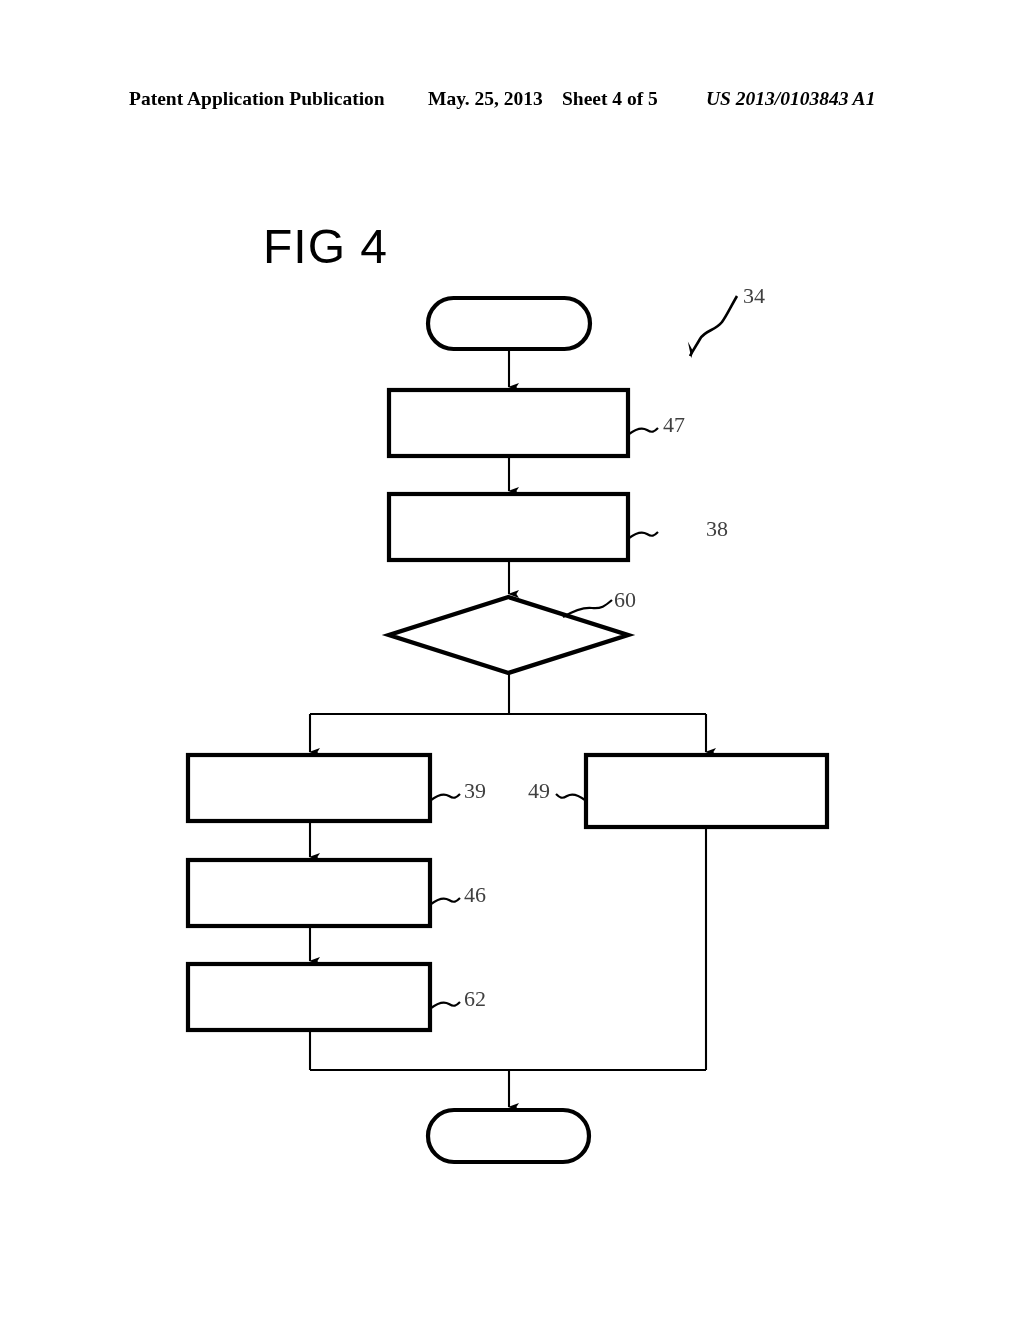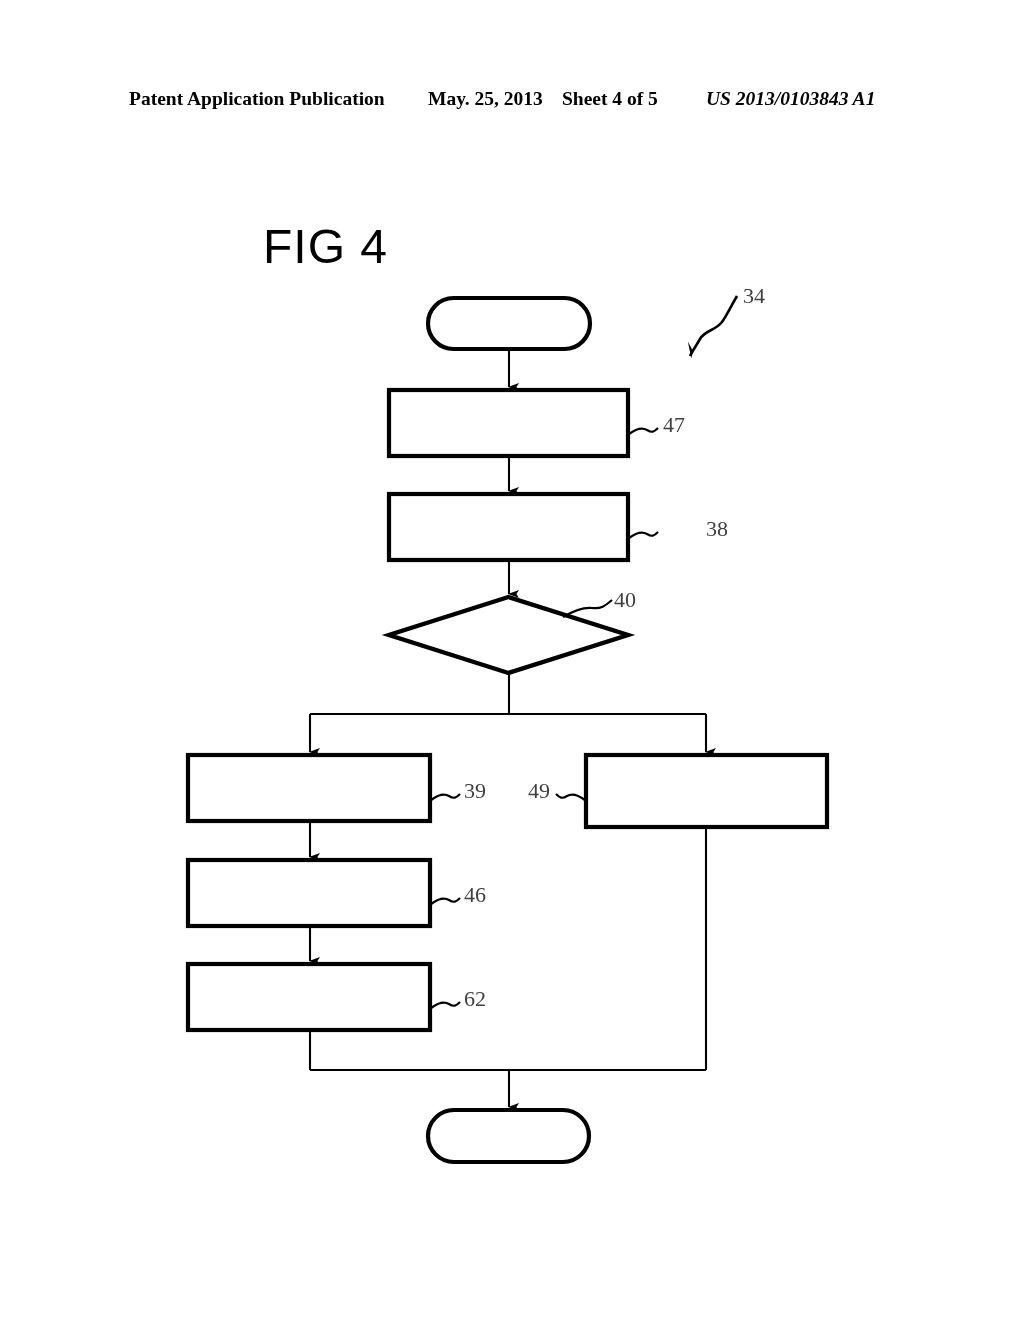--- a/index.html
+++ b/index.html
@@ -162,19 +162,19 @@
         <path d="M431,904 C439,898 444,897 449,900 C454,903 456,902 460,898" stroke-width="2.2"></path>
 
         <path d="M431,1008 C439,1002 444,1001 449,1004 C454,1007 456,1006 460,1002" stroke-width="2.2"></path>
       </g>
     </svg>
   </div>
 
   <div class="ref" style="left:743px; top:285px;">34</div>
   <div class="ref" style="left:663px; top:414px;">47</div>
   <div class="ref" style="left:663px; top:518px;margin-left:43px;">38</div>
-  <div class="ref" style="left:614px; top:589px;">40</div>
+  <div class="ref" style="left:614px; top:589px;">60</div>
   <div class="ref" style="left:464px; top:780px;">39</div>
   <div class="ref" style="left:528px; top:780px;">49</div>
   <div class="ref" style="left:464px; top:884px;">46</div>
   <div class="ref" style="left:464px; top:988px;">62</div>
 
 </div>
 
 </body></html>

